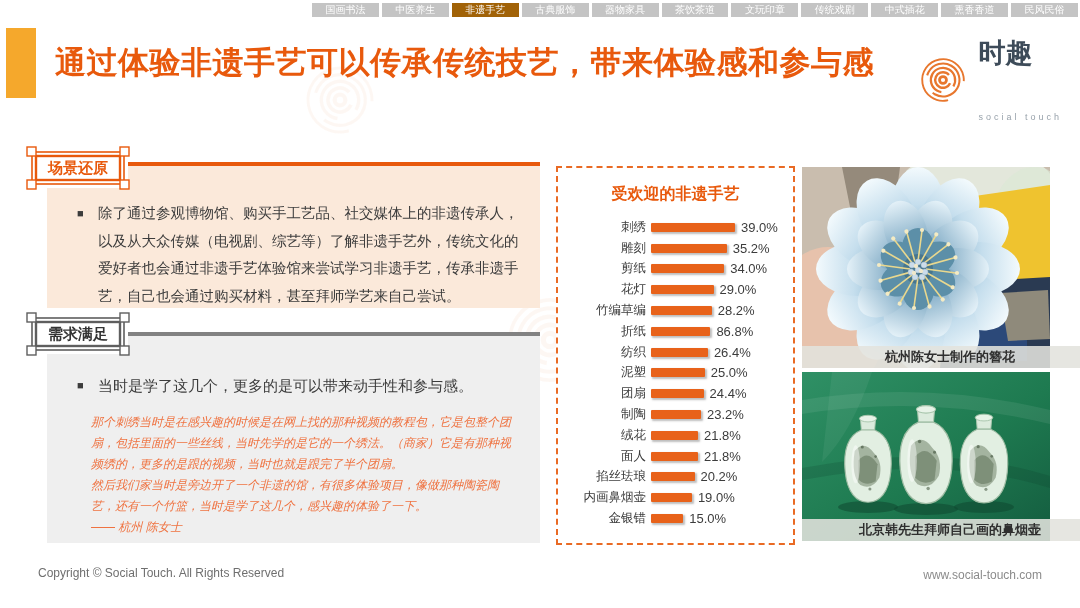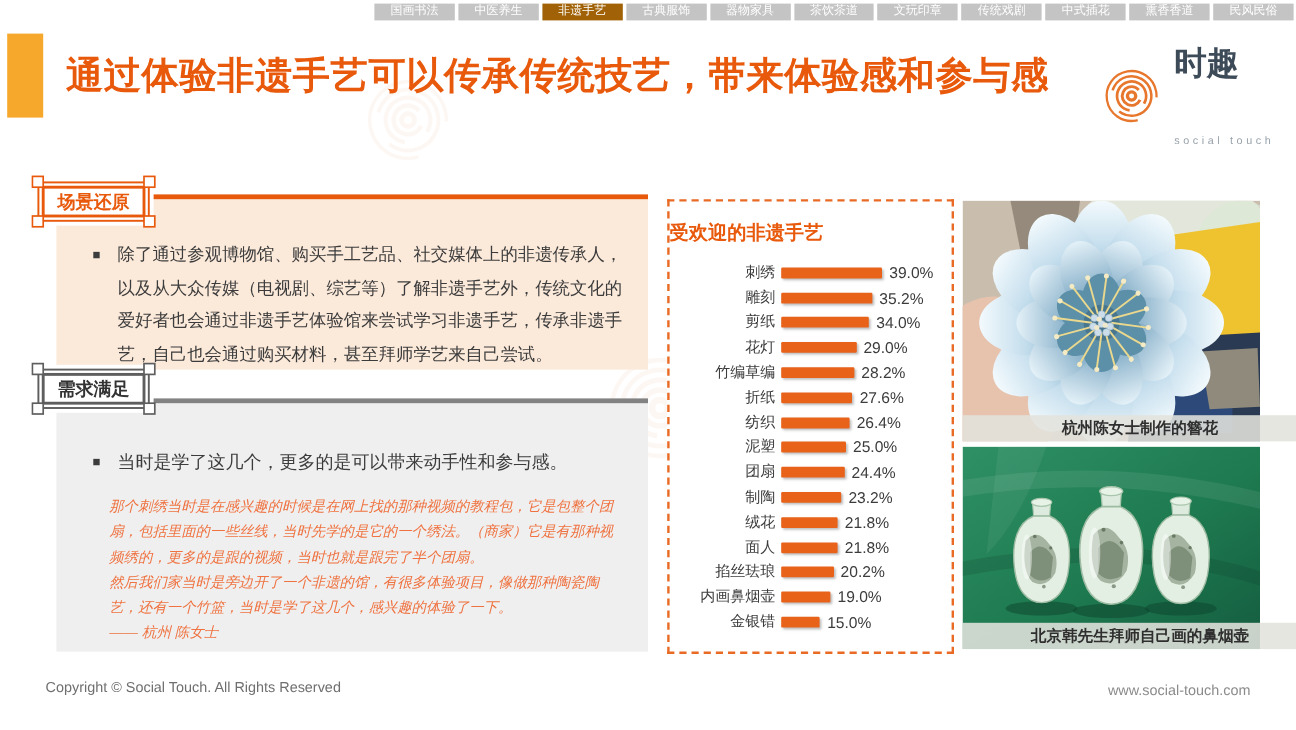--- a/index.html
+++ b/index.html
@@ -43,21 +43,21 @@
               font-size:14.5px;color:#3C3C3C;line-height:27.5px;}
   .box-gray .bullet-row{padding-top:36px;font-size:15px;}
   .bullet-marker{font-size:11px;line-height:27.5px;flex:0 0 12px;}
 
   .quote-block{padding:12px 20px 0 44px;}
   .quote-line{margin:0;font-size:12px;font-style:italic;color:#EF7240;line-height:21px;}
 
   
   .chart-panel{position:absolute;left:556px;top:166px;width:235px;height:375px;
                border:2px dashed #E96A24;background:#fff;}
-  .chart-title{margin-top:16px;font-size:16px;font-weight:bold;color:#E8590C;}
+  .chart-title{margin-top:16px;text-align:center;font-size:16px;font-weight:bold;color:#E8590C;}
   .chart-rows{margin-top:12px;padding-left:4px;}
   .chart-row{display:flex;align-items:center;height:20.8px;}
   .bar-label{flex:0 0 84px;text-align:right;font-size:12.5px;color:#3C3C3C;
              padding-right:5px;white-space:nowrap;}
   .bar{height:9px;border-radius:1px;box-shadow:1.5px 1.5px 2px rgba(110,110,110,.45);}
   .bar-value{font-size:13px;color:#3C3C3C;padding-left:6px;}
 
   
   .photo{position:absolute;left:802px;width:296px;overflow:hidden;}
   .photo-flower{top:167px;height:201px;}
@@ -153,21 +153,21 @@
       <span class="bullet-marker">■</span>
       <span>当时是学了这几个，更多的是可以带来动手性和参与感。</span>
     </div>
     <div class="quote-block">
         <p class="quote-line">那个刺绣当时是在感兴趣的时候是在网上找的那种视频的教程包，它是包整个团扇，包括里面的一些丝线，当时先学的是它的一个绣法。（商家）它是有那种视频绣的，更多的是跟的视频，当时也就是跟完了半个团扇。</p>
         <p class="quote-line">然后我们家当时是旁边开了一个非遗的馆，有很多体验项目，像做那种陶瓷陶艺，还有一个竹篮，当时是学了这几个，感兴趣的体验了一下。</p>
         <p class="quote-line">—— 杭州 陈女士</p>
       </div>
   </div>
   <div class="hline hline-gray"></div>
-  <div class="ornate-frame frame-gray" style="left:26px;top:300px;">
+  <div class="ornate-frame frame-gray" style="left:26px;top:310px;">
     <svg width="104" height="48" viewBox="0 0 104 48" stroke="#5E5E5E">
         <use href="#frame-glyph"></use>
       </svg>
     <span class="frame-label">需求满足</span>
   </div>
 
   <div class="chart-panel">
     <div class="chart-title">受欢迎的非遗手艺</div>
     <div class="chart-rows">
         <div class="chart-row">
@@ -191,21 +191,21 @@
           <span class="bar-value">29.0%</span>
         </div>
         <div class="chart-row">
           <span class="bar-label">竹编草编</span>
           <span class="bar" style="width: 60.7px; background: rgb(232, 98, 26);"></span>
           <span class="bar-value">28.2%</span>
         </div>
         <div class="chart-row">
           <span class="bar-label">折纸</span>
           <span class="bar" style="width: 59.4px; background: rgb(232, 98, 26);"></span>
-          <span class="bar-value">27.6%</span>
+          <span class="bar-value">86.8%</span>
         </div>
         <div class="chart-row">
           <span class="bar-label">纺织</span>
           <span class="bar" style="width: 56.9px; background: rgb(232, 98, 26);"></span>
           <span class="bar-value">26.4%</span>
         </div>
         <div class="chart-row">
           <span class="bar-label">泥塑</span>
           <span class="bar" style="width: 53.8px; background: rgb(232, 98, 26);"></span>
           <span class="bar-value">25.0%</span>

